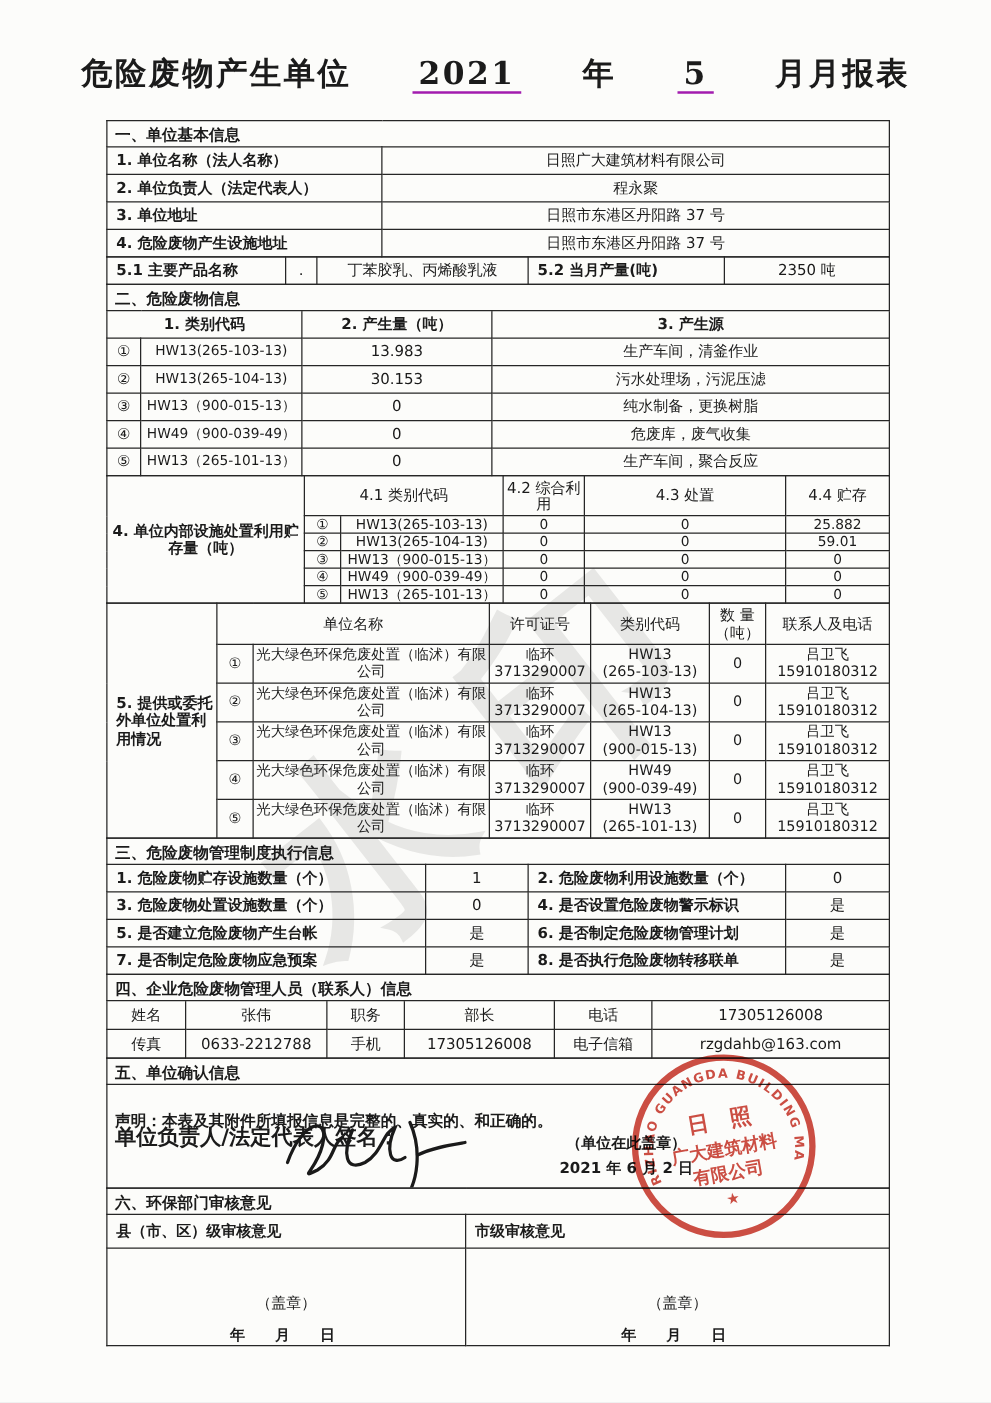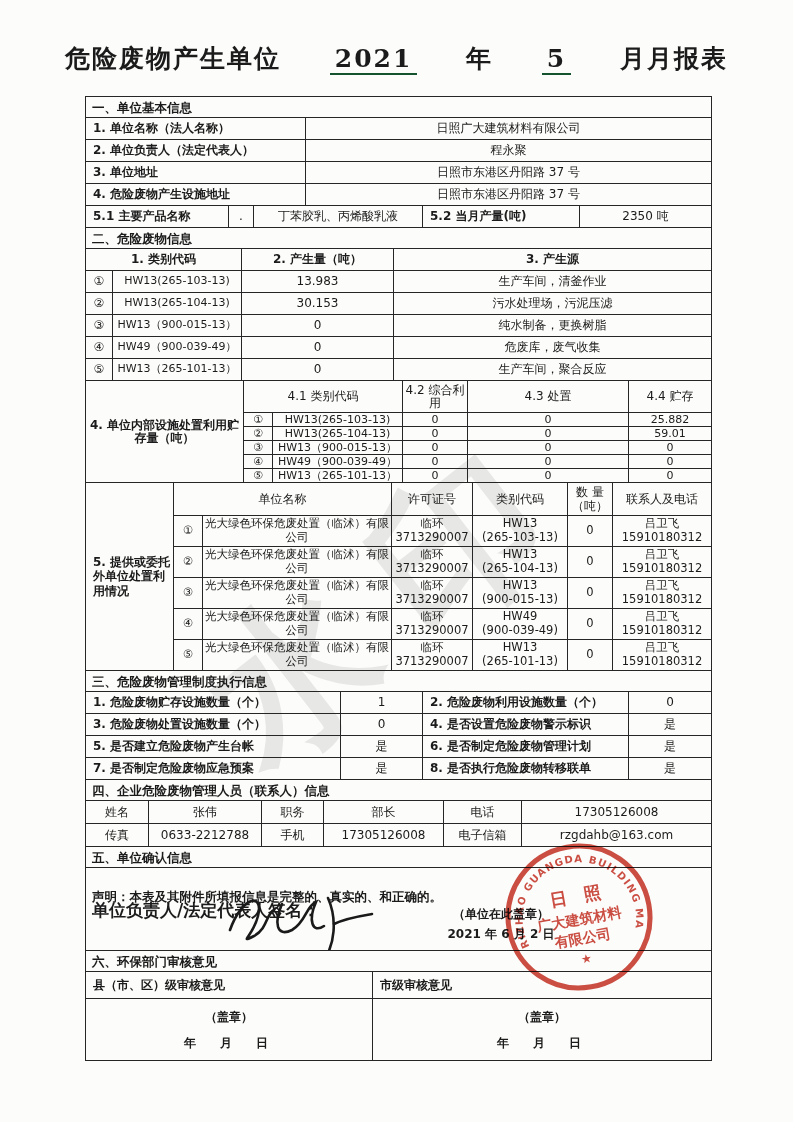--- a/index.html
+++ b/index.html
@@ -2,21 +2,21 @@
 <html><head>
 <meta charset="utf-8">
 <style>
   html,body{margin:0;padding:0;background:#e8e8e8;}
   .sheet{position:relative;width:793px;height:1122px;background:#fcfcfa;
          font-family:"DejaVu Sans","Liberation Sans",sans-serif;color:#1b1b1b;overflow:hidden;margin:0 auto;}
   .title{position:absolute;top:42px;left:0;width:100%;text-align:center;
          font-size:25px;font-weight:bold;letter-spacing:2px;
          font-family:"DejaVu Serif","Liberation Serif",serif;}
   .title span{margin:0 19px;}
-  .title .u{border-bottom:2px solid #14532d;padding:0 5px;}
+  .title .u{border-bottom:2px solid #a21caf;padding:0 5px;}
   .watermark{position:absolute;left:160px;top:640px;font-size:165px;font-weight:bold;
              color:rgba(125,125,125,0.16);letter-spacing:45px;white-space:nowrap;
              transform:rotate(-38deg);transform-origin:0 0;pointer-events:none;z-index:1;}
   #form{position:absolute;left:85px;top:96px;width:626px;z-index:2;}
   table{border-collapse:collapse;table-layout:fixed;width:626px;}
   table + table{margin-top:-1px;}
   td{border:1px solid #262626;font-size:12px;text-align:center;padding:0 2px;
      overflow:hidden;line-height:1.2;vertical-align:middle;}
   td.sec{text-align:left;font-weight:bold;font-size:12.5px;padding:2px 6px;height:16px;margin-left:48px;}
   td.lbl{text-align:left;padding-left:7px;font-weight:600;}
@@ -26,21 +26,21 @@
   .ext td{font-size:11.5px;line-height:1.2;}
   .ext tr.hd td{height:32px;font-size:12px;}
   .ext tr.r td{height:30px;}
   .small2{font-size:11px;line-height:1.15;}
   .confirm-cell{position:relative;height:82px;border:1px solid #262626;text-align:left;vertical-align:top;}
   .decl{position:absolute;left:6px;top:21px;font-size:12.5px;font-weight:600;}
   .signlbl{position:absolute;left:6px;top:32px;font-size:17px;font-weight:600;}
   .sig{position:absolute;left:130px;top:12px;overflow:visible;z-index:3;}
   .stampnote{position:absolute;left:340px;top:36px;width:150px;text-align:center;
              font-size:12px;font-weight:600;line-height:1.7;}
-  .seal-ph{margin-top:11px;font-weight:700;}
+  .seal-ph{margin-top:36px;font-weight:400;}
   .date-ph{margin-top:12px;font-weight:600;letter-spacing:6px;}
   .stamp{position:absolute;left:503px;top:841px;width:152px;height:152px;z-index:6;
          transform:rotate(-10deg);opacity:0.88;mix-blend-mode:multiply;}
 </style>
 </head>
 <body>
 
 <div class="sheet">
 
   <div class="watermark">水印</div>

